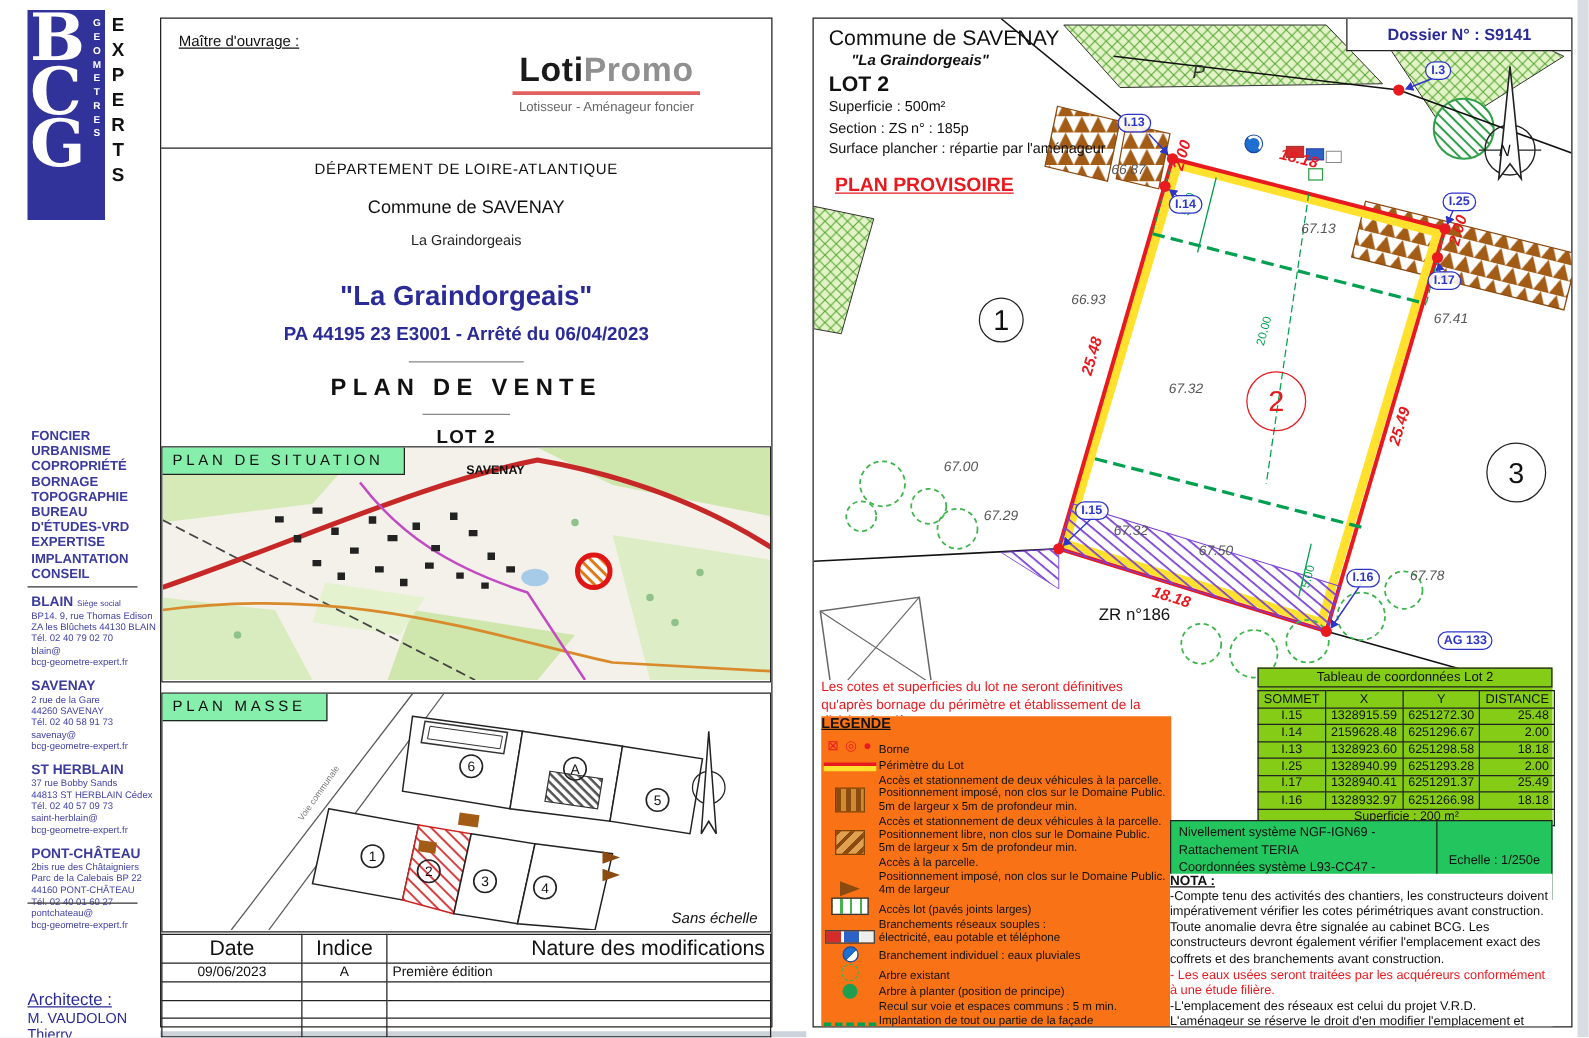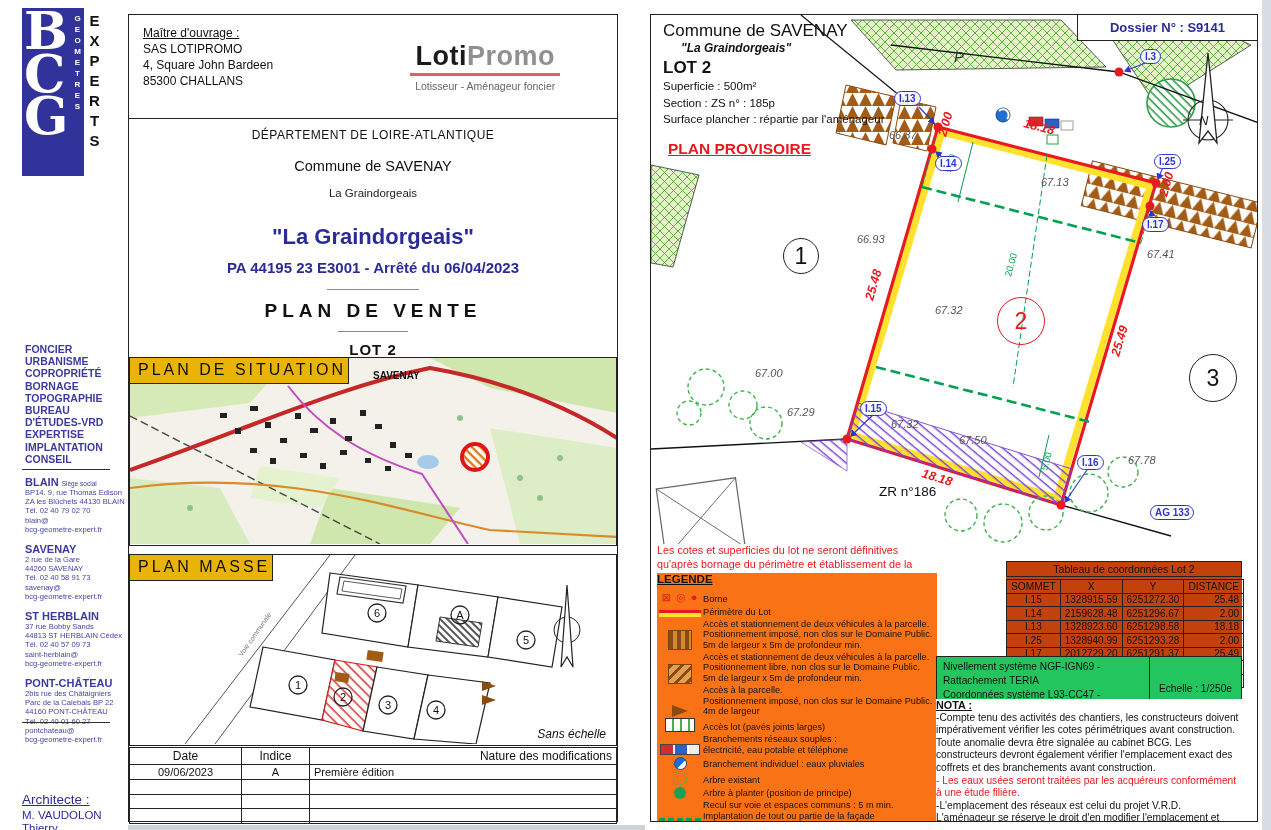--- a/index.html
+++ b/index.html
@@ -38,25 +38,25 @@
   .tb-com{font-size:14.5px;margin-top:16px}
   .tb-place{font-size:11.5px;margin-top:13px;color:#222}
   .tb-project{font-size:22px;font-weight:bold;color:#2b2b97;margin-top:25px}
   .tb-permit{font-size:15px;font-weight:bold;color:#2b2b97;margin-top:9px}
   .tb-rule{height:1px;background:#888;margin:13px auto 0 auto}
   .tb-doc{font-size:19px;font-weight:bold;letter-spacing:5px;margin-top:10px}
   .tb-lot{font-size:15px;font-weight:bold;letter-spacing:1px;margin-top:9px}
   .map-box{position:absolute;left:0;right:0;border:1.4px solid #222;background:#fff;overflow:hidden}
   #situation-box{top:342px;height:189px}
   #masse-box{top:539px;height:192px}
-  .map-label{position:absolute;left:-1px;top:-1px;background:#eab308;border:1.4px solid #222;padding:3px 2px 4px 8px;font-size:16px;letter-spacing:3px;z-index:3}
+  .map-label{position:absolute;left:-1px;top:-1px;background:#86efac;border:1.4px solid #222;padding:3px 16px 4px 8px;font-size:12px;letter-spacing:3px;z-index:3}
   .scale-note{position:absolute;right:10px;bottom:4px;font-size:12px;font-style:italic;z-index:3}
   #modif-table{position:absolute;left:0;right:0;top:732px;border-collapse:collapse;width:100%}
   #modif-table td,#modif-table th{border:1.2px solid #222;font-weight:normal;font-size:11px;height:14.5px;padding:1px 4px}
-  #modif-table th{font-size:12px}
+  #modif-table th{font-size:17px}
   #modif-table td.c,#modif-table th.c{text-align:center}
   #modif-table th.l{text-align:right;padding-left:10px}
   
   #right-frame{position:absolute;left:650px;top:14px;width:608px;height:808px;border:1.6px solid #222;background:#fff;overflow:hidden}
   #plan-svg{position:absolute;left:0;top:0;z-index:0}
   #rp-header{position:absolute;left:12px;top:6px;z-index:2}
   .rp-com{font-size:17px}
   .rp-place{font-size:12px;font-style:italic;font-weight:bold;margin-left:18px}
   .rp-lot{font-size:17px;font-weight:bold;margin-top:3px}
   .rp-info{font-size:11.5px;line-height:16.5px;white-space:pre-line}
@@ -78,21 +78,21 @@
   .i-acces-impose,.i-acces-libre{width:24px;height:20px;border:1.5px solid #7a4408;background:repeating-linear-gradient(90deg,#8a4a10 0 4px,#d08a30 4px 8px)}
   .i-acces-libre{background:repeating-linear-gradient(135deg,#8a4a10 0 3px,#e0a050 3px 8px)}
   .i-acces-fleche{width:0;height:0;border-left:16px solid #8a4a10;border-top:6px solid transparent;border-bottom:6px solid transparent}
   .i-paves{width:30px;height:14px;border:1px solid #333;background:repeating-linear-gradient(90deg,#fff 0 6px,#49b04f 6px 8px),repeating-linear-gradient(0deg,#fff 0 5px,#49b04f 5px 7px)}
   .i-branchements{width:40px;height:11px;border:1px solid #444;background:linear-gradient(90deg,#d42b2b 0 12px,#fff 12px 14px,#2a62c8 14px 26px,#fff 26px 28px,#eee 28px 40px)}
   .i-pluvial{width:13px;height:13px;border-radius:50%;border:1px solid #1448a0;background:linear-gradient(135deg,#1f6fd0 55%,#fff 55%)}
   .i-arbre-existant{width:14px;height:14px;border:1.5px dashed #3cb44a;border-radius:50%}
   .i-arbre-planter{width:12px;height:12px;border-radius:50%;background:#1e9e50}
   .i-recul,.i-implantation{width:42px;border-top:3px dashed #00a050}
   
-  #coord-wrap{position:absolute;left:355px;top:546px;width:236px;z-index:2;background:#c2410c}
+  #coord-wrap{position:absolute;left:355px;top:519px;width:236px;z-index:2;background:#84cc16}
   #coord-title{border:1.2px solid #222;text-align:center;font-size:10.5px;padding:1px 0;margin-bottom:2px}
   #coord-table{border-collapse:collapse;width:100%}
   #coord-table th,#coord-table td{border:1.1px solid #222;font-size:10px;padding:0 4px;height:13.5px;font-weight:normal}
   #coord-table th{text-align:center;font-size:10.2px}
   #coord-table td.n{text-align:right}
   #coord-table td.c,#coord-table td.sup{text-align:center}
   
   #georef{position:absolute;left:285px;top:641px;width:306px;border:1.2px solid #222;display:flex;z-index:2;background:#22c55e}
   #georef .g-left{flex:1;font-size:10.2px;line-height:14px;padding:3px 6px;white-space:pre-line}
   #georef .g-right{width:92px;border-left:1.2px solid #222;display:flex;align-items:center;justify-content:center;font-size:10.2px}
@@ -184,23 +184,20 @@
     <div class="arch-h">Architecte :</div>
     <div class="arch-l">M. VAUDOLON Thierry
 53, Kercouret</div>
   </div>
 </div>
 
 <div id="left-frame">
   <div id="owner-box">
     <div id="owner-text">
       <div id="owner-label">Maître d'ouvrage :</div>
-      <div style="white-space:pre-line">SAS LOTIPROMO
-4, Square John Bardeen
-85300 CHALLANS</div>
     </div>
     <div id="lotipromo">
       <div class="loti-word"><span class="loti-a">Loti</span><span class="loti-b">Promo</span></div>
       <div class="loti-rule"></div>
       <div class="loti-tag">Lotisseur - Aménageur foncier</div>
     </div>
   </div>
   <div id="title-block">
     <div class="tb-dep">DÉPARTEMENT DE LOIRE-ATLANTIQUE</div>
     <div class="tb-com">Commune de SAVENAY</div>
@@ -662,21 +659,21 @@
 
         <tr>
           <td class="c">I.25</td>
           <td class="n">1328940.99</td>
           <td class="n">6251293.28</td>
           <td class="n">2.00</td>
         </tr>
 
         <tr>
           <td class="c">I.17</td>
-          <td class="n">2012729.20</td>
+          <td class="n">1328940.41</td>
           <td class="n">6251291.37</td>
           <td class="n">25.49</td>
         </tr>
 
         <tr>
           <td class="c">I.16</td>
           <td class="n">1328932.97</td>
           <td class="n">6251266.98</td>
           <td class="n">18.18</td>
         </tr>

